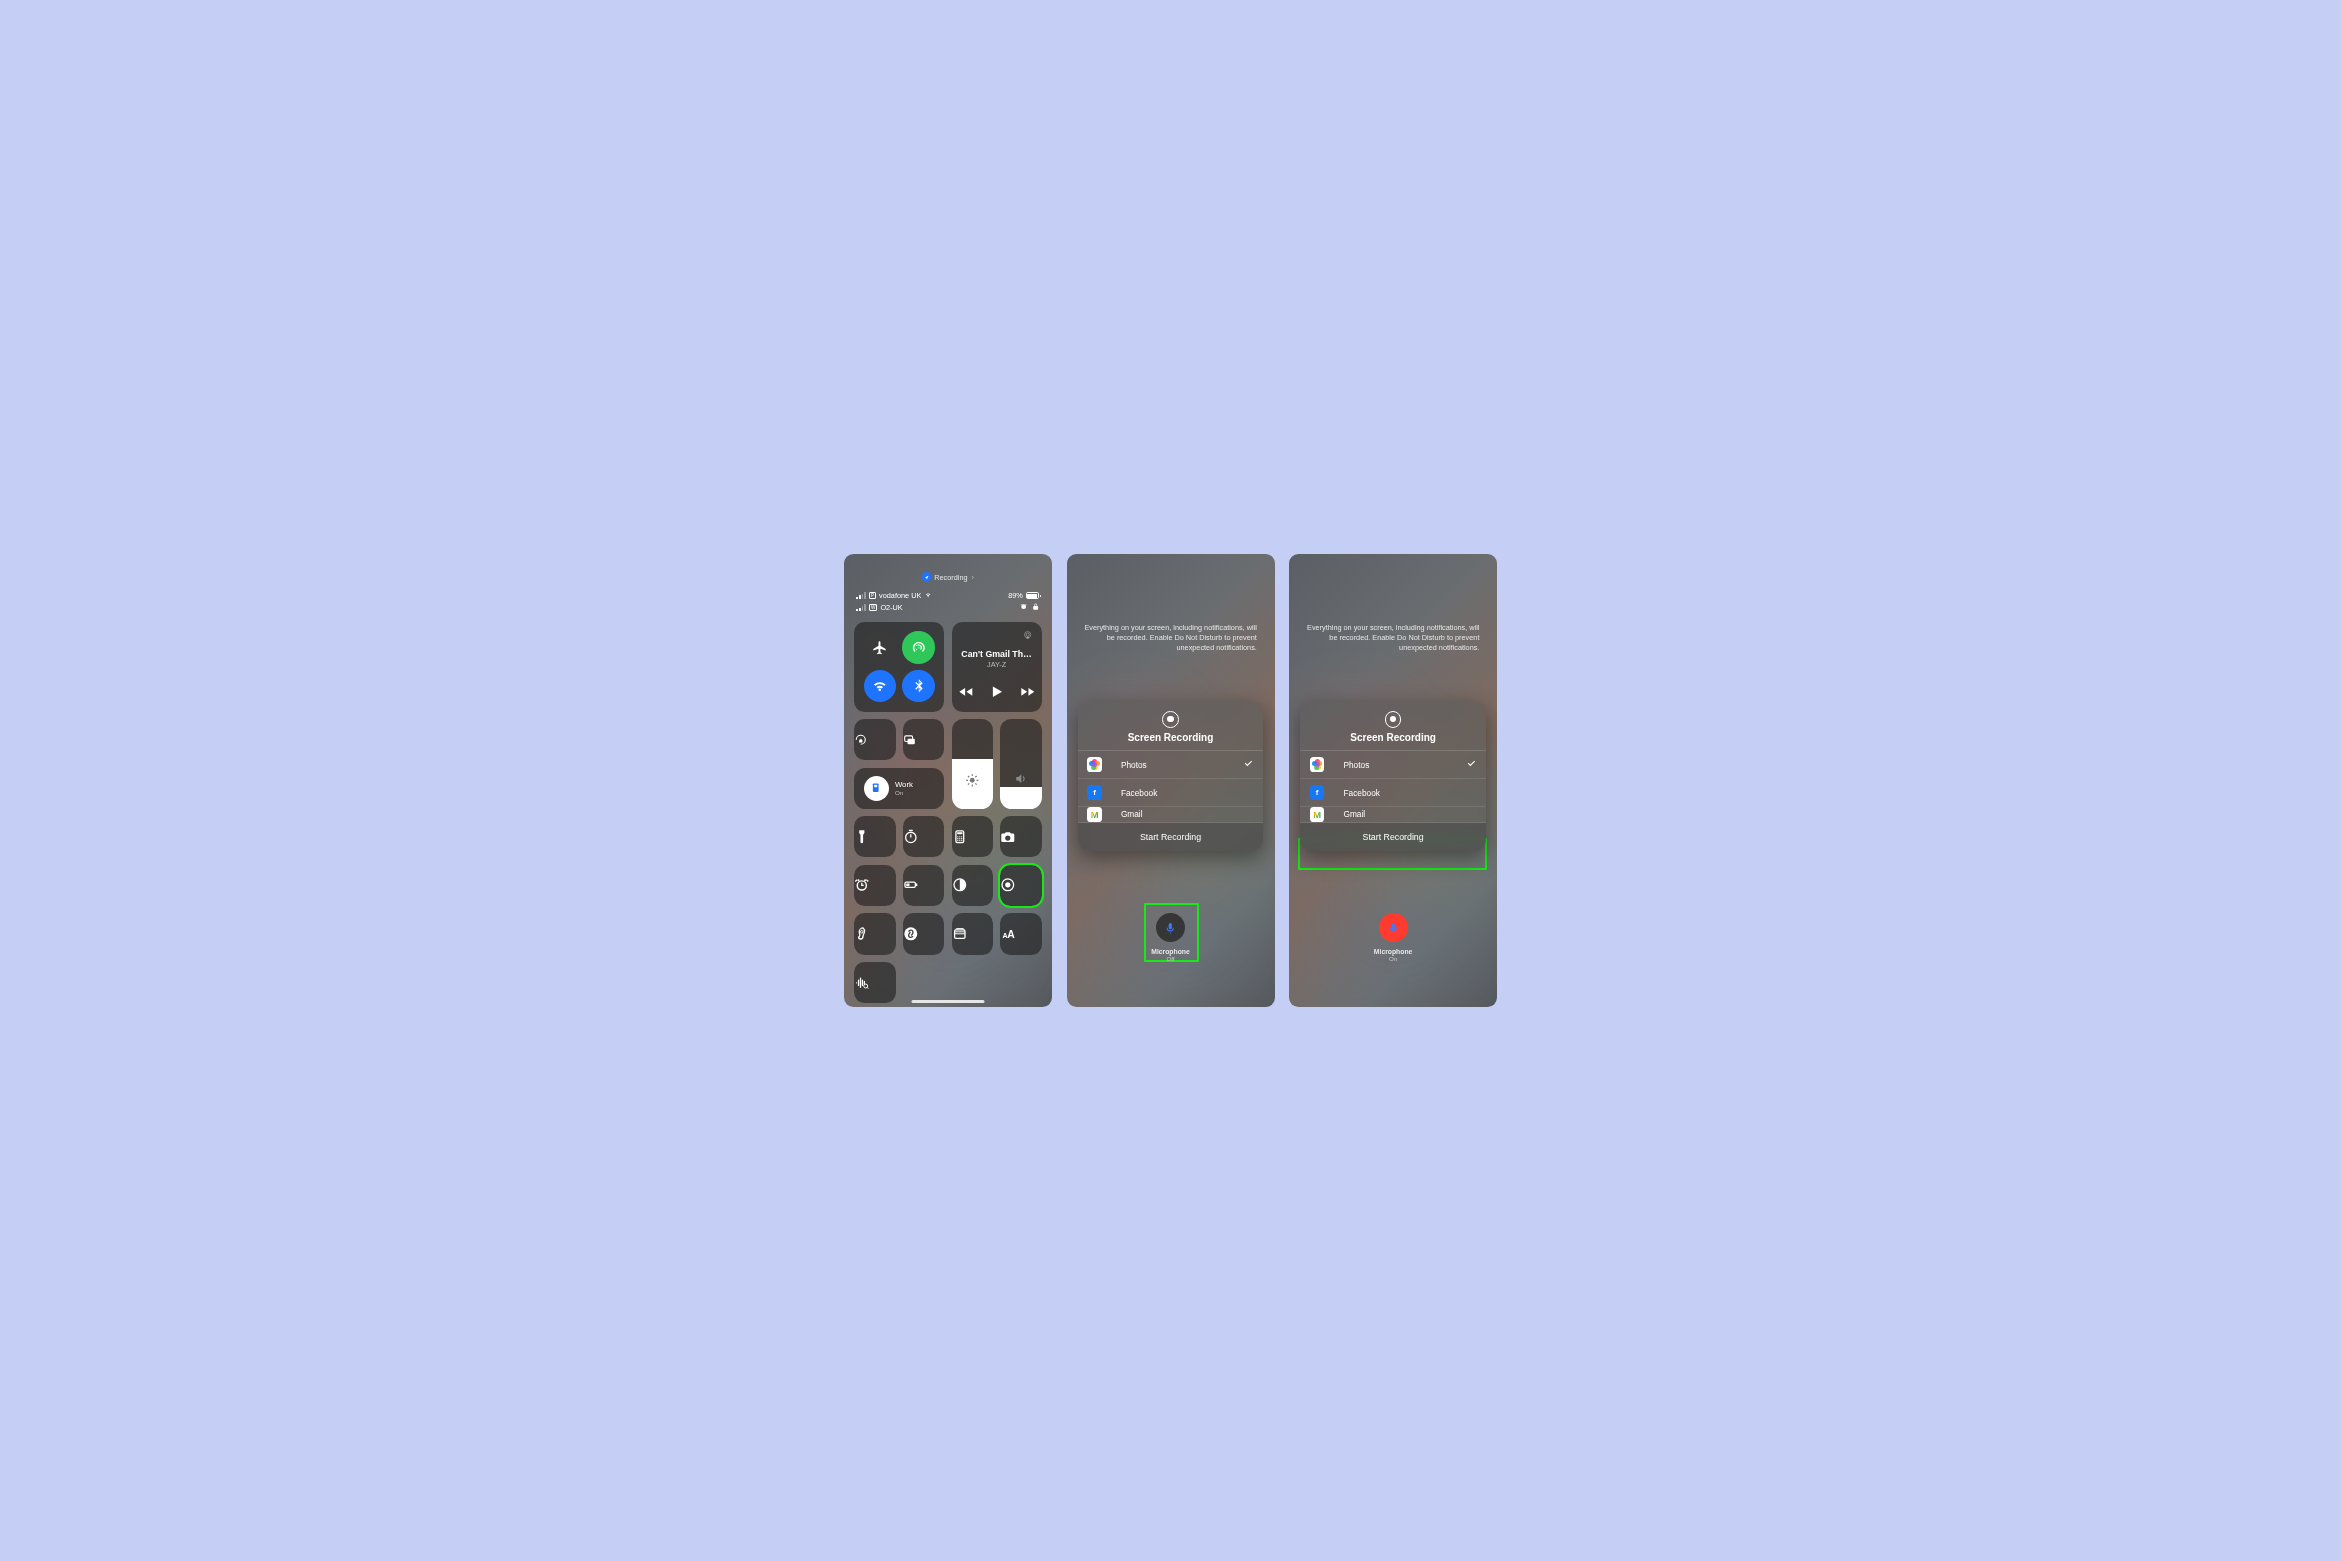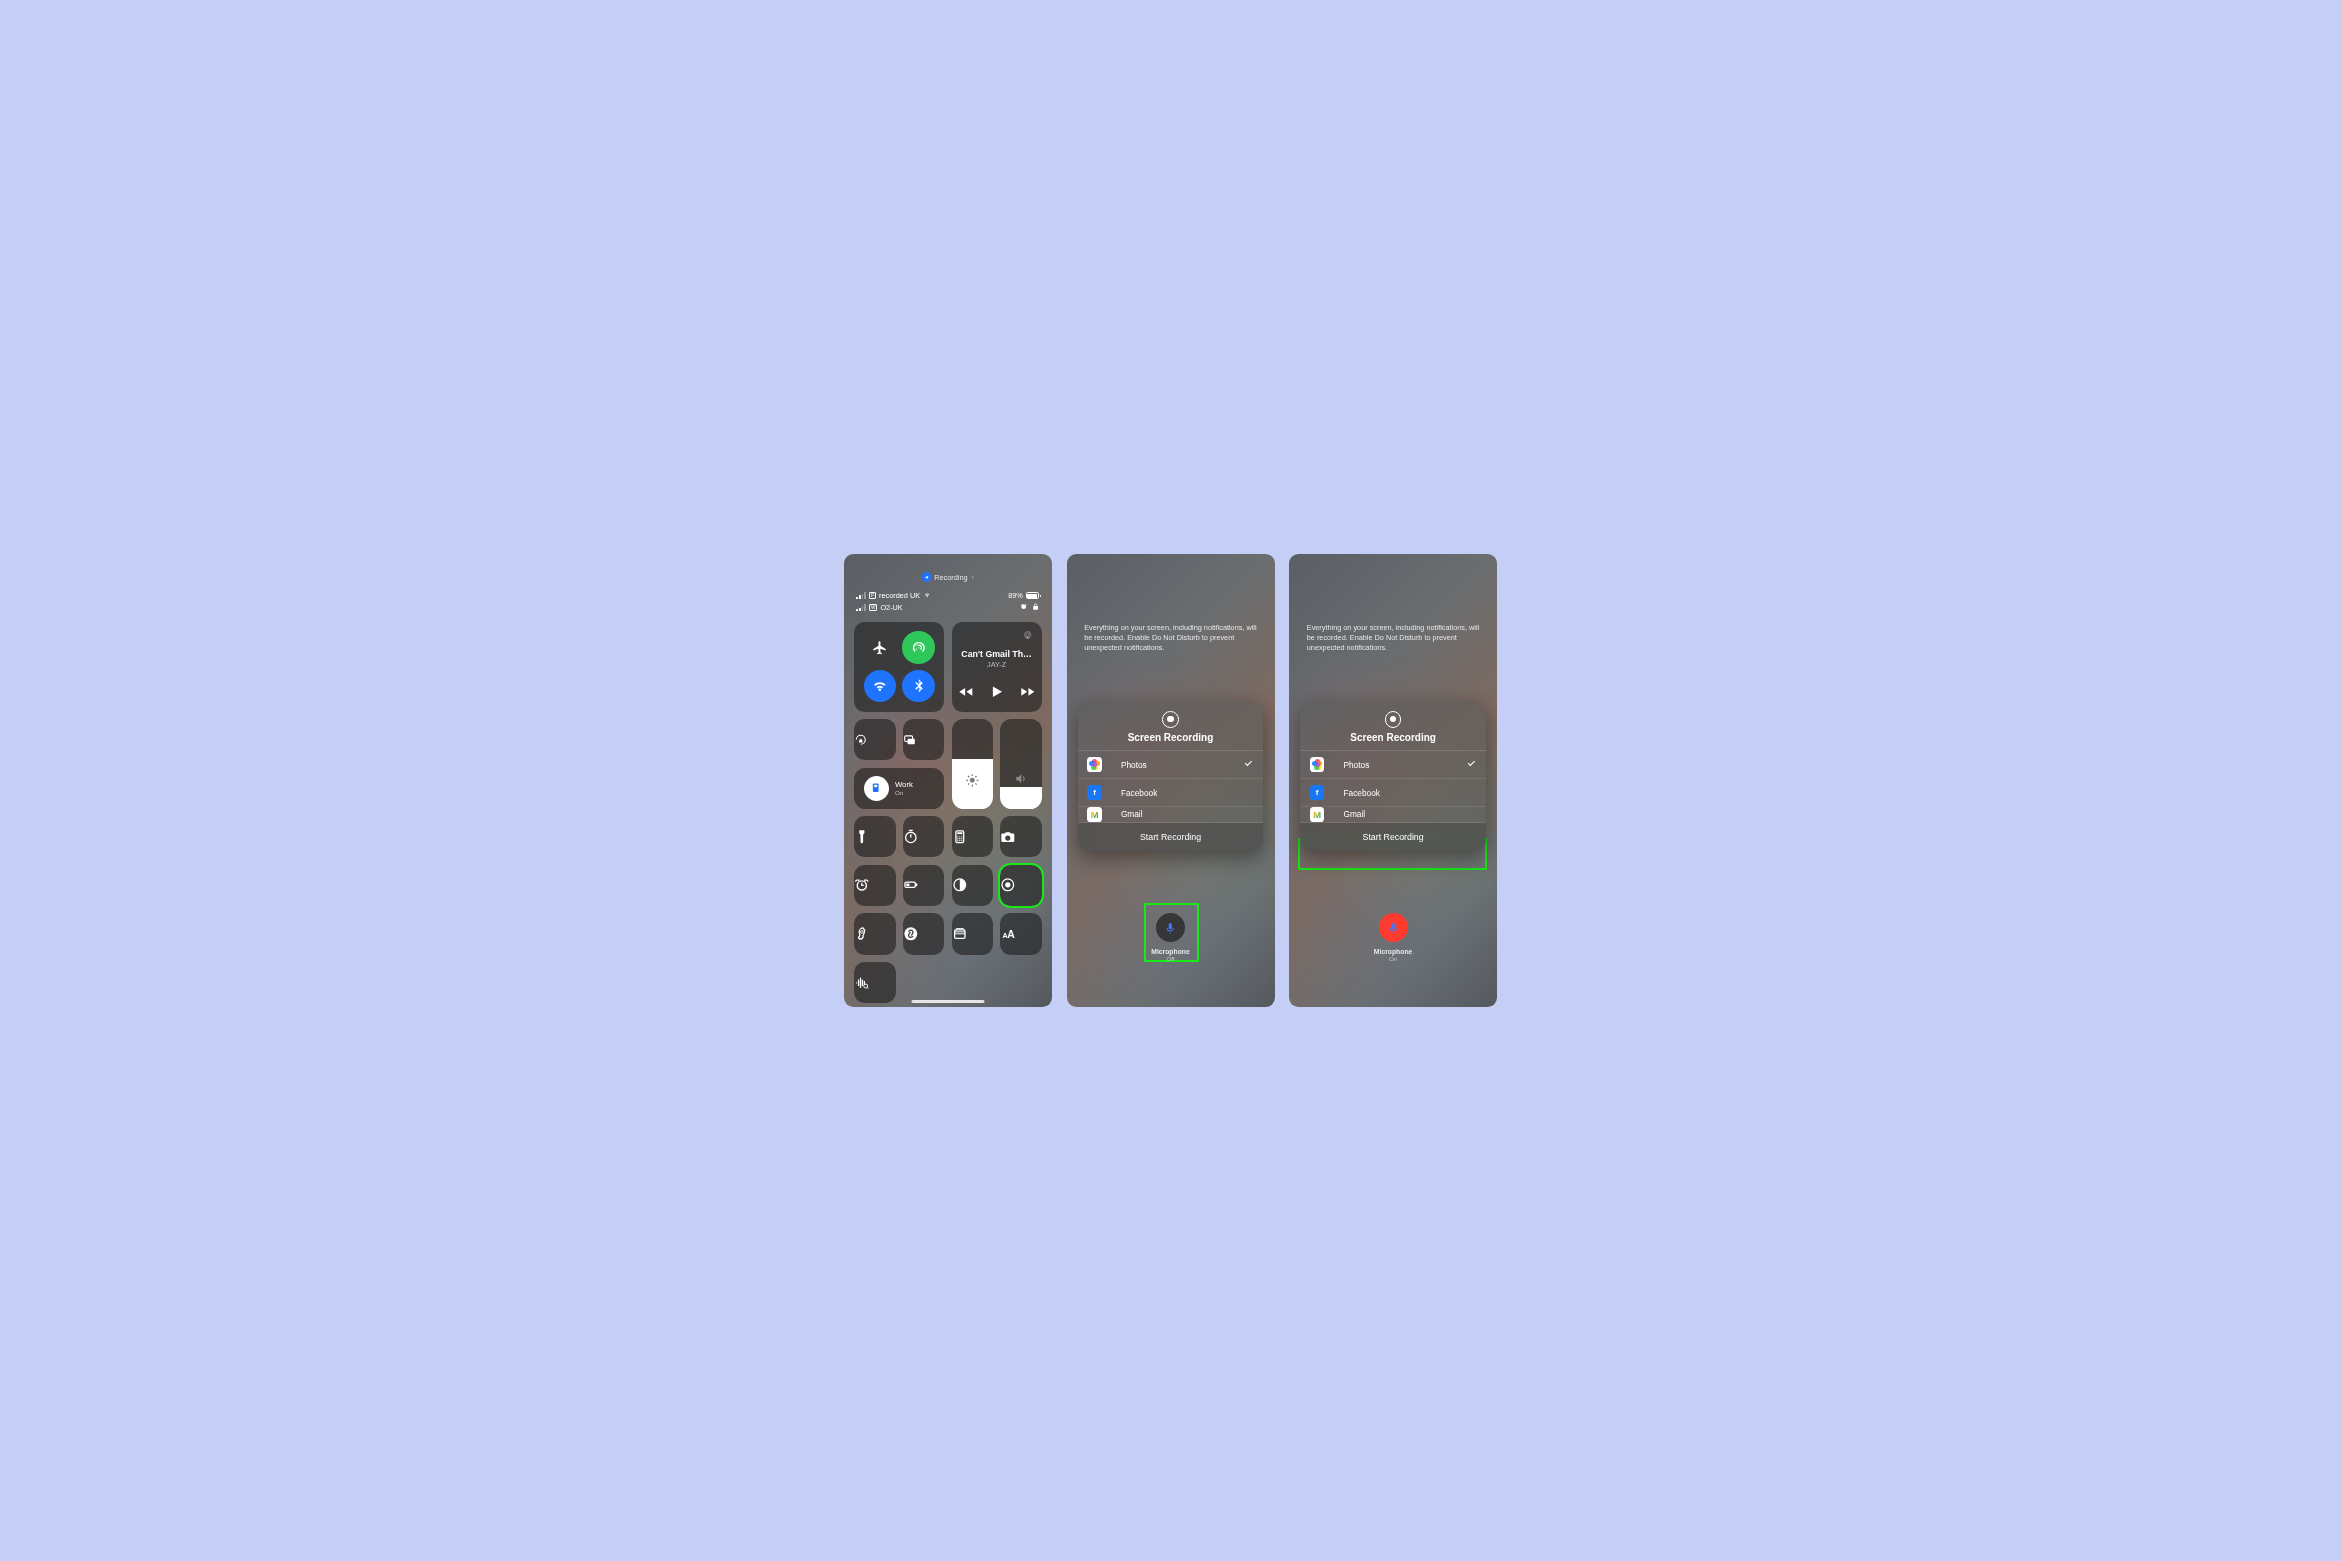--- a/index.html
+++ b/index.html
@@ -120,21 +120,21 @@
   .slider .sicon { position:relative; z-index:1; margin-bottom:50%; }
   .slider.bright .sicon { margin-bottom:45%; }
   .slider.bright .sicon svg { fill:#7a7a7a; width:14.6px; height:14.6px;}
   .slider.vol .sicon svg { fill:#8a8a8a; width:13.5px; height:13.5px;}
 
   .hl { outline: 2.6px solid #18e818; outline-offset: -0.5px; }
   .home-ind { position:absolute; bottom:4.2px; left:50%; transform:translateX(-50%); width:73px; height:2.6px; background:#e6e6e6; border-radius:1.6px; }
 
   
   .info {
-    color:#e6e6e6; text-align:left; font-size:7.3px; line-height:1.4;
+    color:#e6e6e6; text-align:right; font-size:7.3px; line-height:1.4;
     padding: 69px 17.7px 0 17.7px;
   }
   .sheet-wrap { flex:1; display:flex; flex-direction:column; align-items:center; }
   .sheet {
     margin: 48px 11.4px 0 11.4px; align-self:stretch;
     background: rgba(90,90,90,.55); border-radius: 11.4px;
     backdrop-filter: blur(5.2px);
     overflow: hidden; color:#fff;
     box-shadow: 0 6.2px 21px rgba(0,0,0,.4);
   }
@@ -215,21 +215,21 @@
 
     <div class="status">
       <div class="left">
         <span class="sigbars">
               <span></span>
               <span></span>
               <span></span>
               <span></span>
             </span>
         <span class="sim-badge">P</span>
-        <span>recorded UK</span>
+        <span>vodafone UK</span>
         <span class="wifi">
           <svg viewBox="0 0 24 24">
                 <path d="M12 20a2 2 0 100-4 2 2 0 000 4zm-5-6a8 8 0 0110 0l-2 2a5 5 0 00-6 0zm-4-4a14 14 0 0118 0l-2 2a11 11 0 00-14 0z"></path>
               </svg>
         </span>
       </div>
       <div class="batt-row">
         <span>89%</span>
         <span class="battery">
               <span class="fill"></span>

